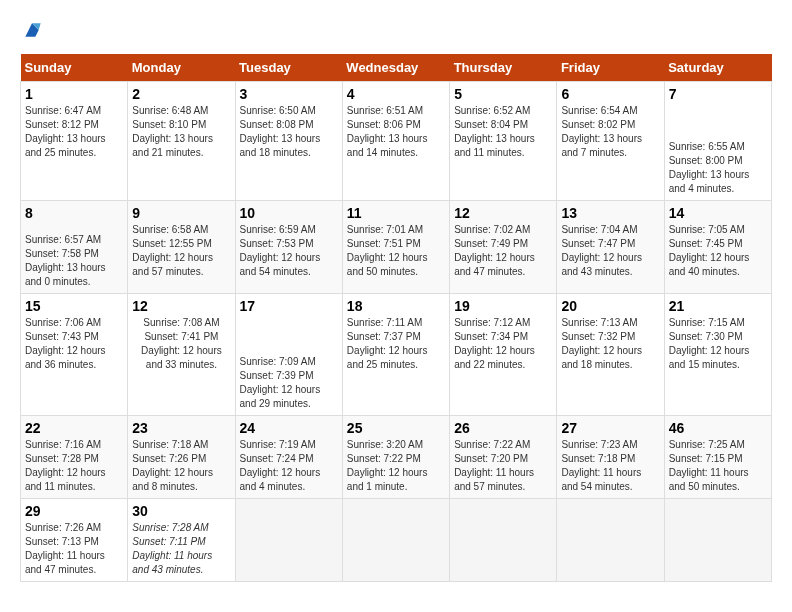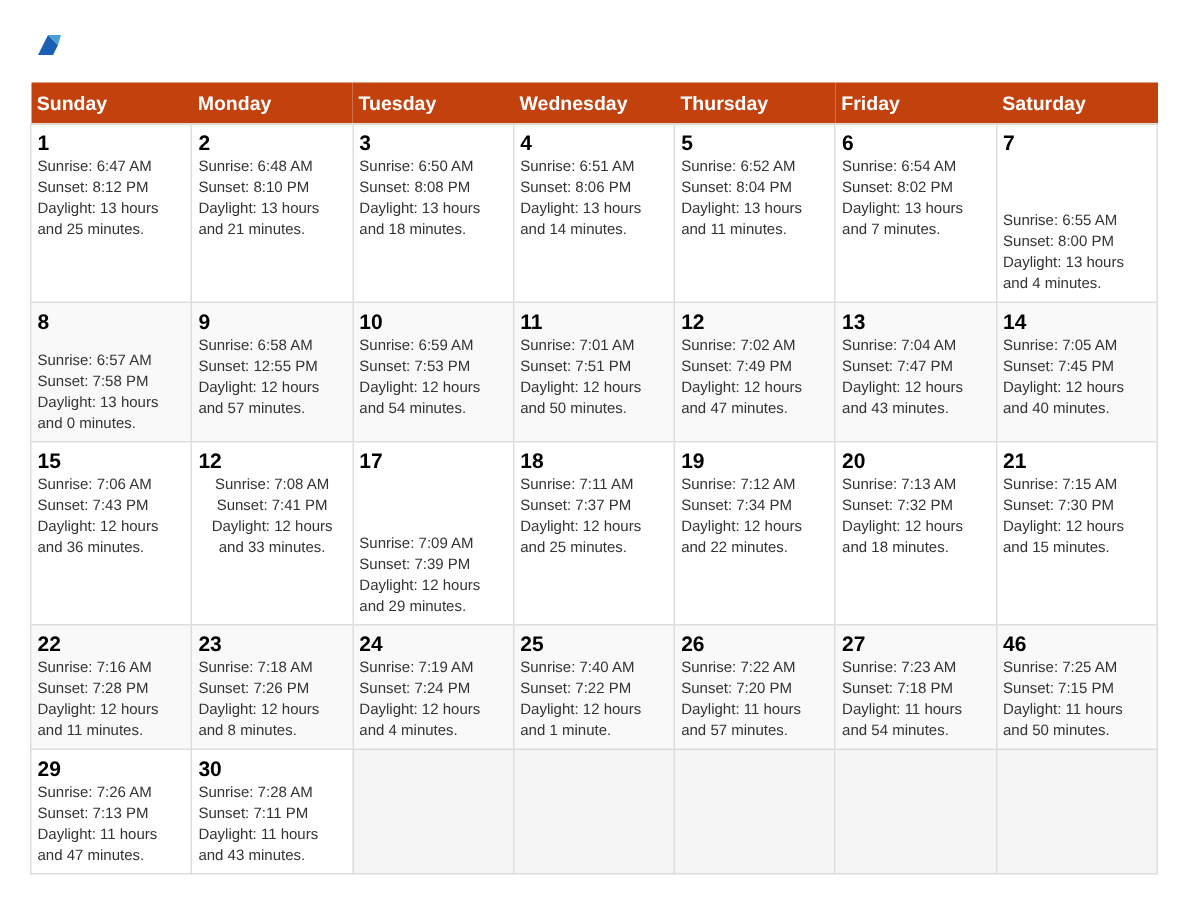--- a/index.html
+++ b/index.html
@@ -256,21 +256,21 @@
 Daylight: 12 hours and 8 minutes.</div>
         </td>
         <td>
           <span class="day-num">24</span>
           <div class="day-info" style="white-space: pre-line;">Sunrise: 7:19 AM
 Sunset: 7:24 PM
 Daylight: 12 hours and 4 minutes.</div>
         </td>
         <td>
           <span class="day-num">25</span>
-          <div class="day-info" style="white-space: pre-line;">Sunrise: 7:40 AM
+          <div class="day-info" style="white-space: pre-line;">Sunrise: 3:20 AM
 Sunset: 7:22 PM
 Daylight: 12 hours and 1 minute.</div>
         </td>
         <td>
           <span class="day-num">26</span>
           <div class="day-info" style="white-space: pre-line;">Sunrise: 7:22 AM
 Sunset: 7:20 PM
 Daylight: 11 hours and 57 minutes.</div>
         </td>
         <td>
@@ -288,21 +288,21 @@
       </tr>
       <tr>
         <td>
           <span class="day-num">29</span>
           <div class="day-info" style="white-space: pre-line;">Sunrise: 7:26 AM
 Sunset: 7:13 PM
 Daylight: 11 hours and 47 minutes.</div>
         </td>
         <td>
           <span class="day-num">30</span>
-          <div class="day-info" style="white-space: pre-line;">Sunrise: 7:28 AM
+          <div class="day-info" style="white-space: pre-line; font-style: italic;">Sunrise: 7:28 AM
 Sunset: 7:11 PM
 Daylight: 11 hours and 43 minutes.</div>
         </td>
         <td class="empty"></td>
         <td class="empty"></td>
         <td class="empty"></td>
         <td class="empty"></td>
         <td class="empty"></td>
       </tr>
     </tbody>

